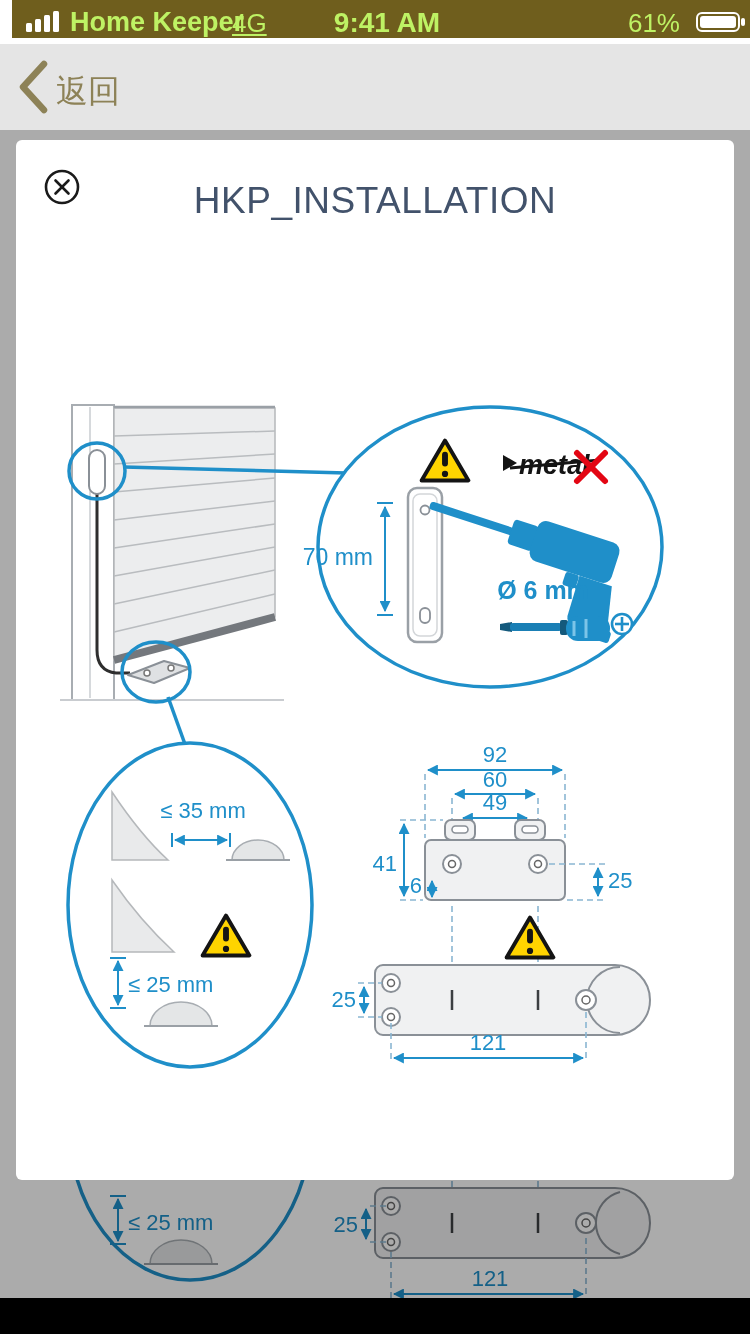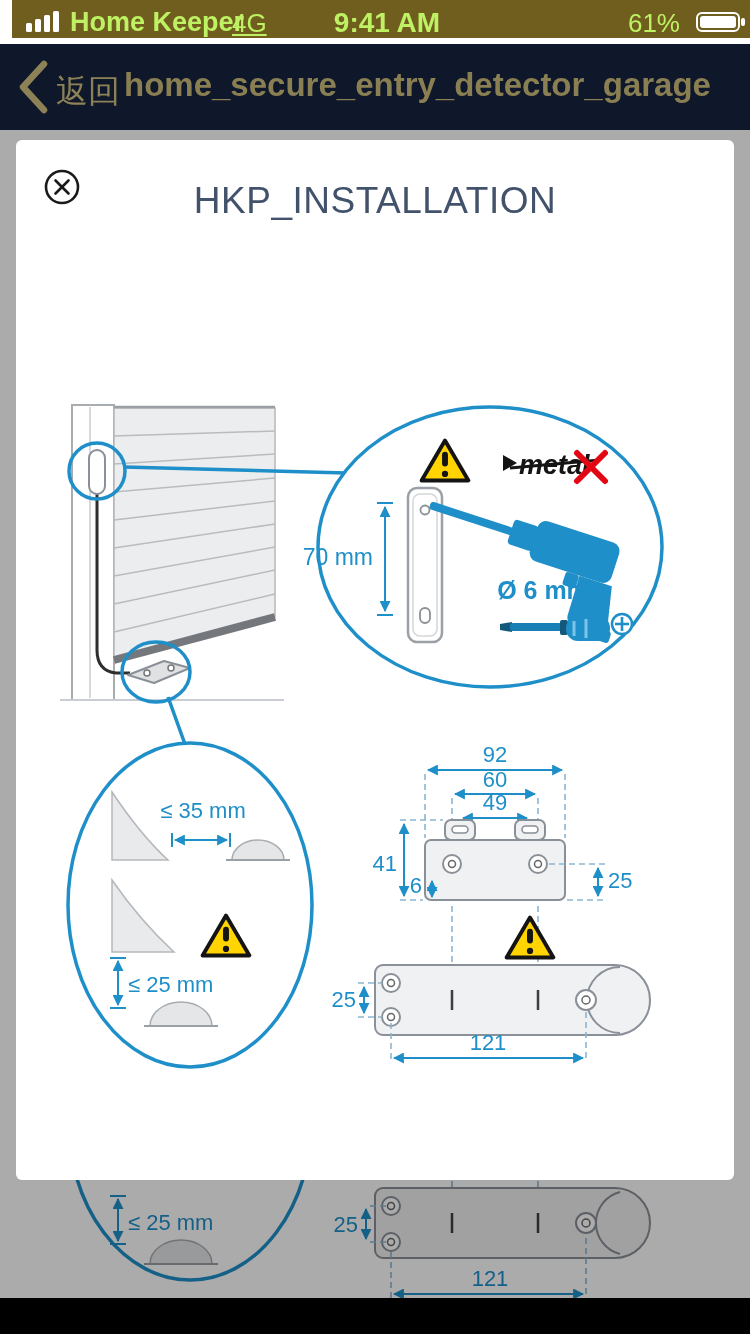--- a/index.html
+++ b/index.html
@@ -9,21 +9,21 @@
   
   .statusbar { position:absolute; top:0; left:12px; width:750px; height:38px; background:#6f5e1d; color:#bef264; z-index:30; }
   .statusbar .signal { position:absolute; left:14px; top:10px; }
   .statusbar .carrier { position:absolute; left:58px; top:7px; font-size:27px; font-weight:700; }
   .statusbar .network { position:absolute; left:220px; top:8px; font-size:26px;text-decoration:underline; }
   .statusbar .time { position:absolute; left:0; right:0; top:7px; text-align:center; font-size:28px; font-weight:700; }
   .statusbar .batt-pct { position:absolute; right:82px; top:8px; font-size:26px; }
   .statusbar .battery { position:absolute; right:14px; top:9px; }
 
   
-  .navbar { position:absolute; top:44px; left:0; width:750px; height:86px; background:#0f172a; z-index:10; }
+  .navbar { position:absolute; top:44px; left:0; width:750px; height:86px; background:#e5e5e5; z-index:10; }
   .navbar .chev { position:absolute; left:18px; top:16px; }
   .navbar .back-label { position:absolute; left:56px; top:26px; font-size:32px; color:#8d8257; }
   .navbar .nav-title { position:absolute; left:124px; top:22px; font-size:33px; font-weight:700; color:#8a7f52; white-space:nowrap; }
 
   .content-bg { position:absolute; top:130px; left:0; width:750px; height:1204px; background:#fff; z-index:1; }
   .bg-fragment { position:absolute; top:0; left:0; width:750px; height:1334px; z-index:2; }
   .overlay { position:absolute; top:130px; left:0; width:750px; height:1204px; background:rgba(0,0,0,0.33); z-index:5; }
 
   
   .modal { position:absolute; left:16px; top:140px; width:718px; height:1040px; background:#fff; border-radius:6px; z-index:20; }
@@ -65,21 +65,20 @@
       <rect x="4" y="7" width="36" height="12" rx="3" fill="#fff"></rect>
       <rect x="45" y="9" width="4" height="8" rx="2" fill="#fff"></rect>
     </svg>
   </div>
 
   <div class="navbar">
     <svg class="chev" width="30" height="54" viewBox="0 0 30 54">
       <polyline points="26,4 5,27 26,50" fill="none" stroke="#8d8257" stroke-width="6.5" stroke-linecap="round" stroke-linejoin="round"></polyline>
     </svg>
     <span class="back-label">返回</span>
-    <span class="nav-title">home_secure_entry_detector_garage</span>
   </div>
 
   <div class="content-bg"></div>
 
   <svg class="bg-fragment" viewBox="0 0 750 1334">
     <defs>
       <marker id="arrb" viewBox="0 0 10 10" refX="9" refY="5" markerWidth="11" markerHeight="11" markerUnits="userSpaceOnUse" orient="auto-start-reverse">
         <path d="M0 0 L10 5 L0 10 Z" fill="#1F8FC9"></path>
       </marker>
     </defs>

